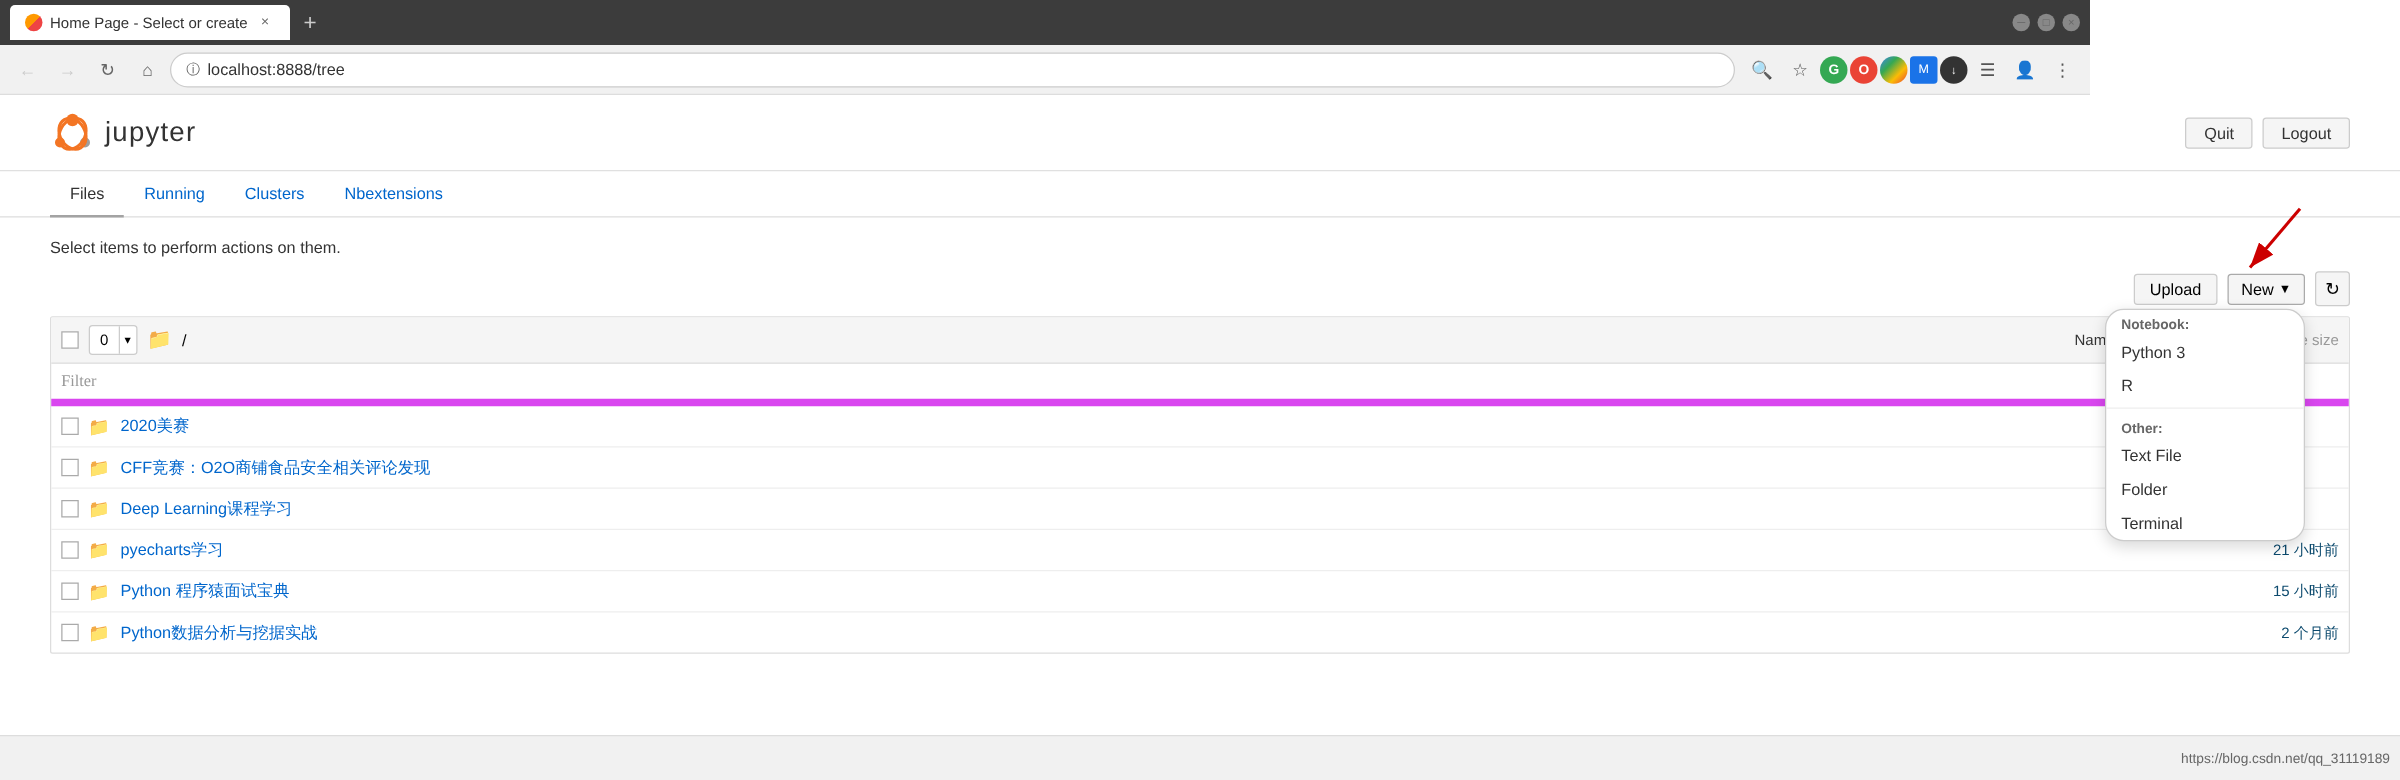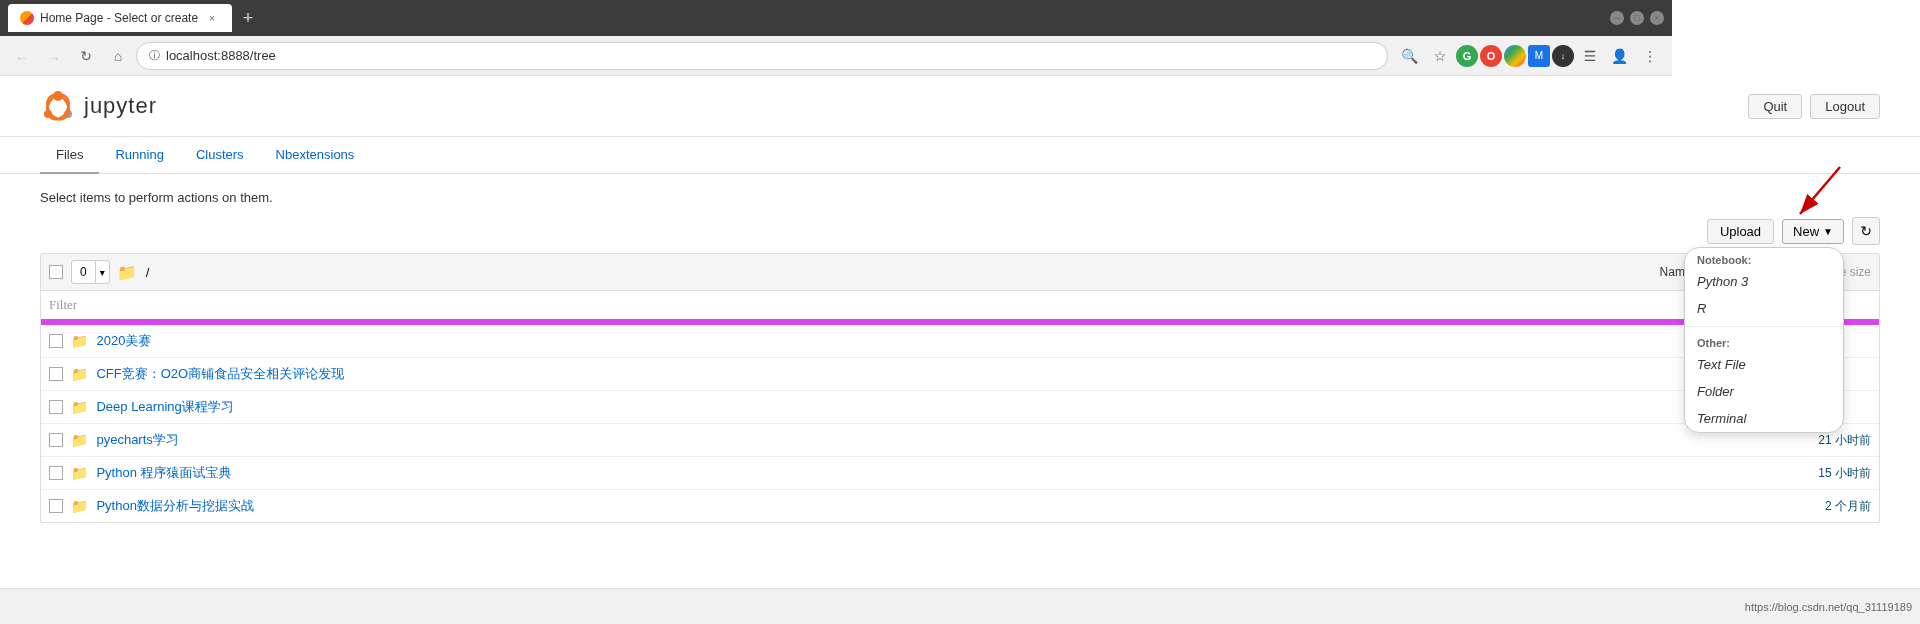--- a/index.html
+++ b/index.html
@@ -307,21 +307,20 @@
       padding: 6px 12px 2px;
       font-size: 11px;
       color: #666;
       font-weight: bold;
     }
     .dropdown-item {
       padding: 6px 12px;
       cursor: pointer;
       font-size: 13px;
       color: #333;
-      font-style: italic;
     }
     .dropdown-divider {
       height: 1px;
       background: #eee;
       margin: 4px 0;
     }
 
     
     .status-bar {
       position: fixed;

